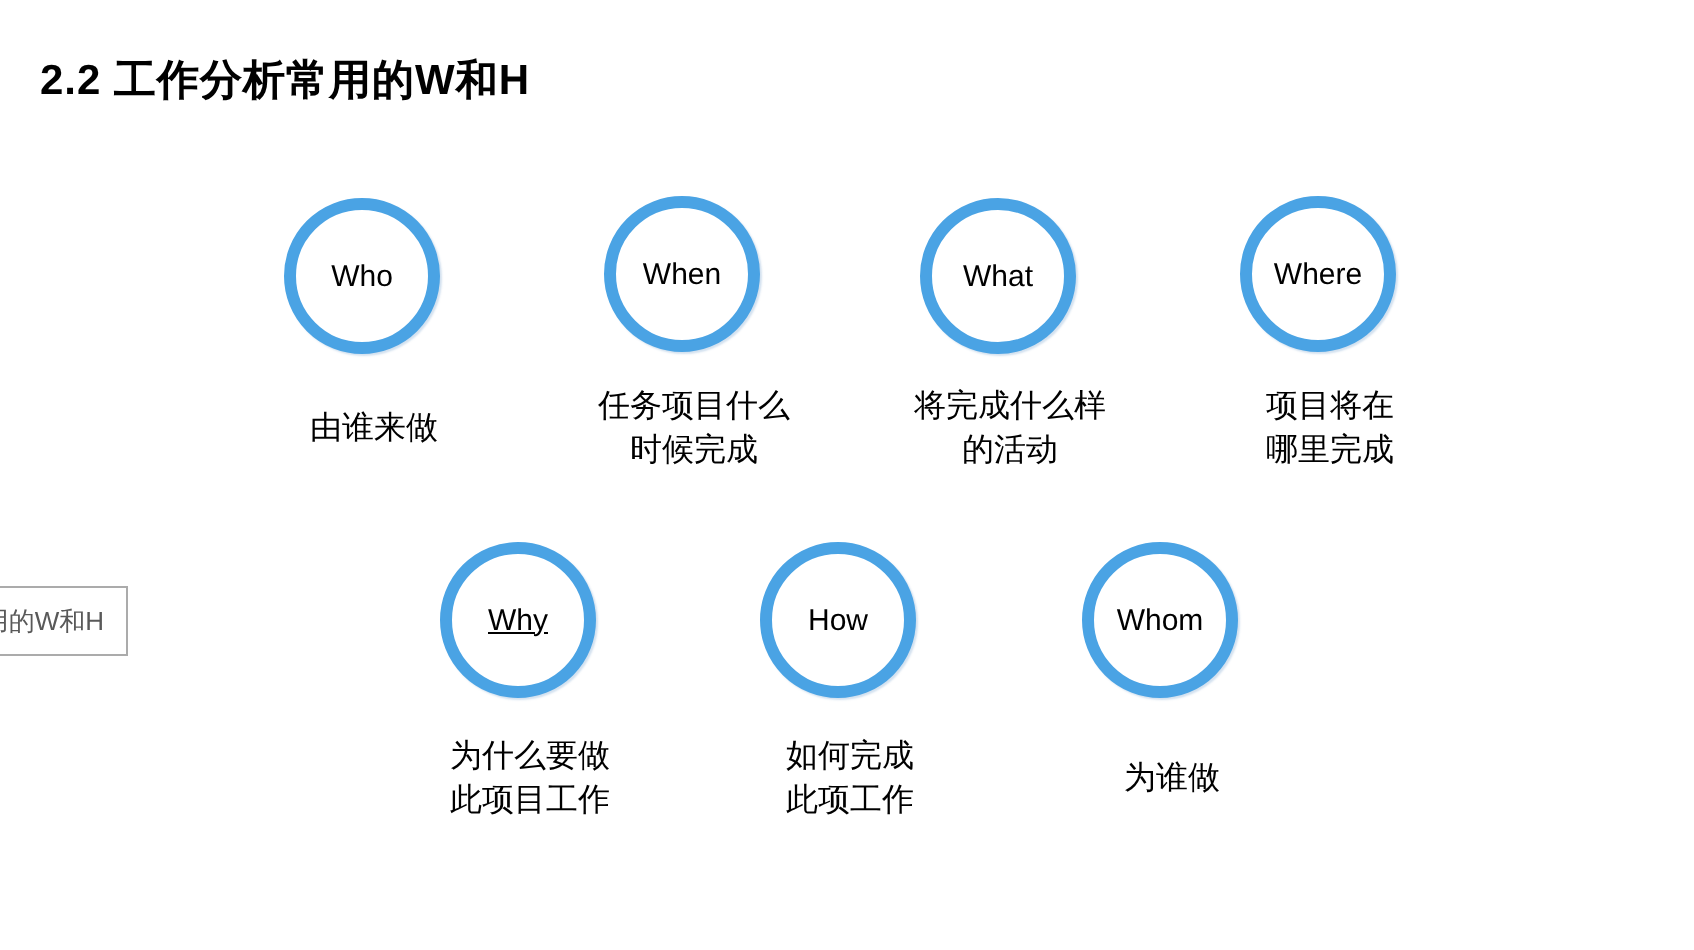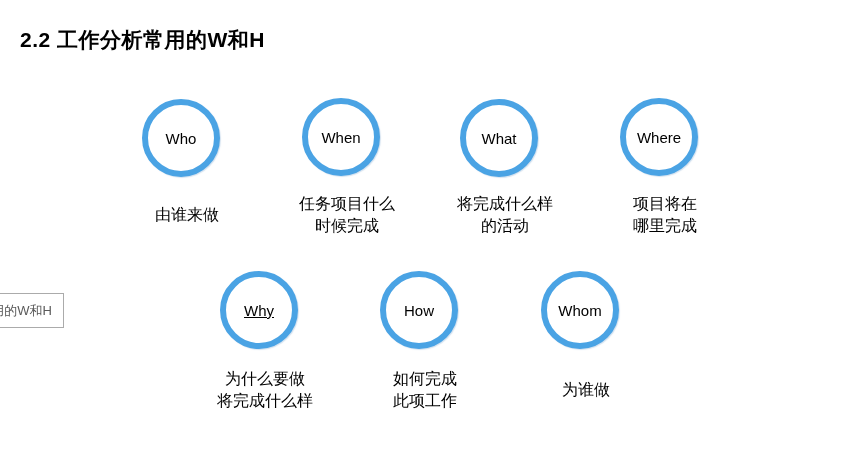--- a/index.html
+++ b/index.html
@@ -115,20 +115,20 @@
   <span class="circle-label">Why</span>
 </div>
 <div class="circle pos-how">
   <span class="circle-label">How</span>
 </div>
 <div class="circle pos-whom">
   <span class="circle-label">Whom</span>
 </div>
 
 <div class="desc desc-why">为什么要做
-将完成什么样</div>
+此项目工作</div>
 <div class="desc desc-how">如何完成
 此项工作</div>
 <div class="desc desc-whom">为谁做</div>
 
 <div class="tooltip">
   <span>用的W和H</span>
 </div>
 
 </body></html>

